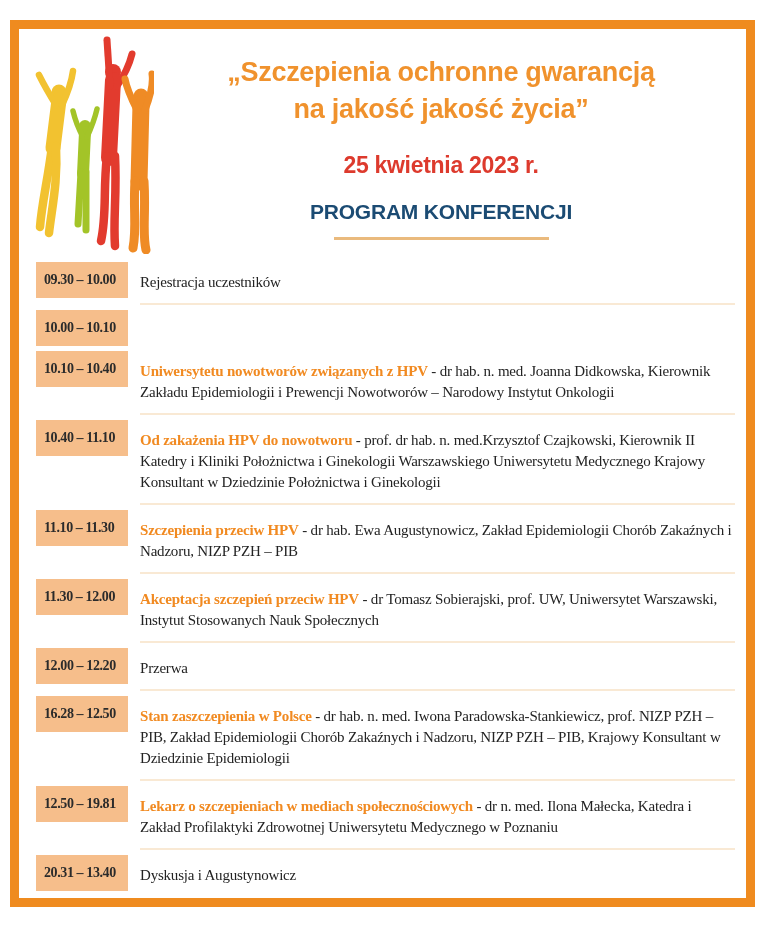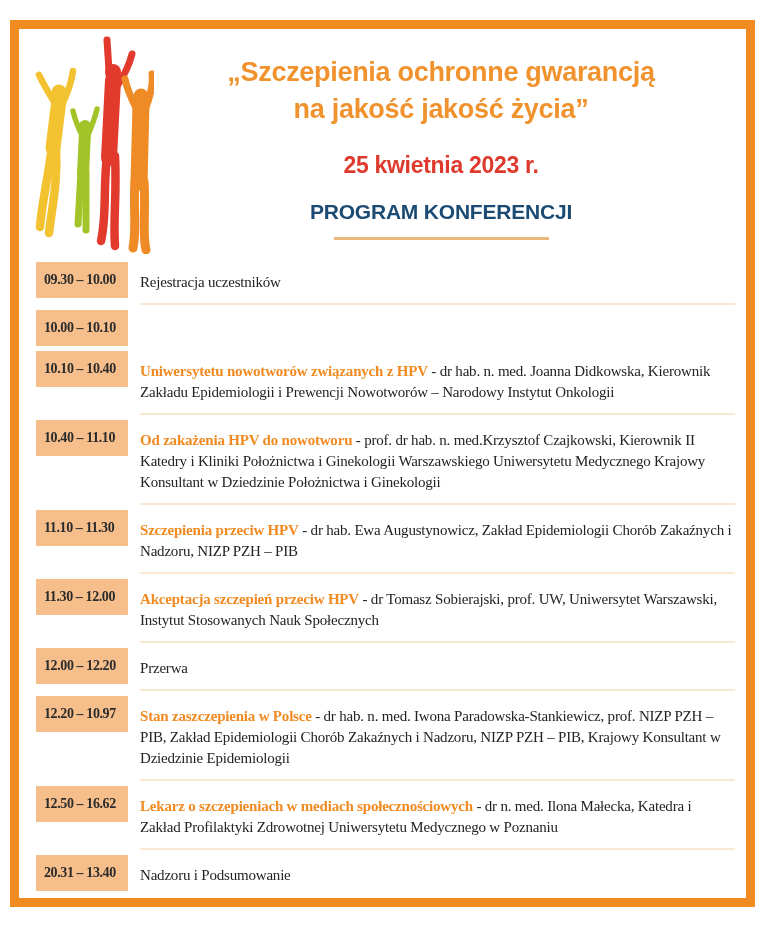--- a/index.html
+++ b/index.html
@@ -125,28 +125,28 @@
       <div class="time-cell">11.30 – 12.00</div>
       <div class="desc-cell"><span class="lead">Akceptacja szczepień przeciw HPV</span><span class="rest"> - dr Tomasz Sobierajski, prof. UW, Uniwersytet Warszawski, Instytut Stosowanych Nauk Społecznych</span></div>
     </div>
 
     <div class="row">
       <div class="time-cell">12.00 – 12.20</div>
       <div class="desc-cell"><span class="rest">Przerwa</span></div>
     </div>
 
     <div class="row">
-      <div class="time-cell">12.20 – 10.97</div>
+      <div class="time-cell">16.28 – 12.50</div>
       <div class="desc-cell"><span class="lead">Stan zaszczepienia w Polsce</span><span class="rest"> - dr hab. n. med. Iwona Paradowska-Stankiewicz, prof. NIZP PZH – PIB, Zakład Epidemiologii Chorób Zakaźnych i Nadzoru, NIZP PZH – PIB, Krajowy Konsultant w Dziedzinie Epidemiologii</span></div>
     </div>
 
     <div class="row">
-      <div class="time-cell">12.50 – 16.62</div>
+      <div class="time-cell">12.50 – 19.81</div>
       <div class="desc-cell"><span class="lead">Lekarz o szczepieniach w mediach społecznościowych</span><span class="rest"> - dr n. med. Ilona Małecka, Katedra i Zakład Profilaktyki Zdrowotnej Uniwersytetu Medycznego w Poznaniu</span></div>
     </div>
 
     <div class="row">
       <div class="time-cell">20.31 – 13.40</div>
-      <div class="desc-cell"><span class="rest">Nadzoru i Podsumowanie</span></div>
+      <div class="desc-cell"><span class="rest">Dyskusja i Augustynowicz</span></div>
     </div>
   </div>
 
 </div>
 
 </body></html>

